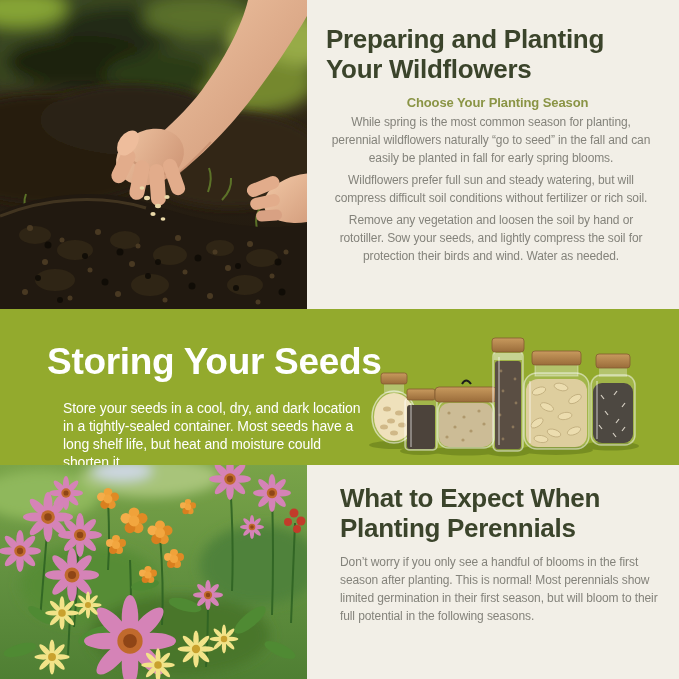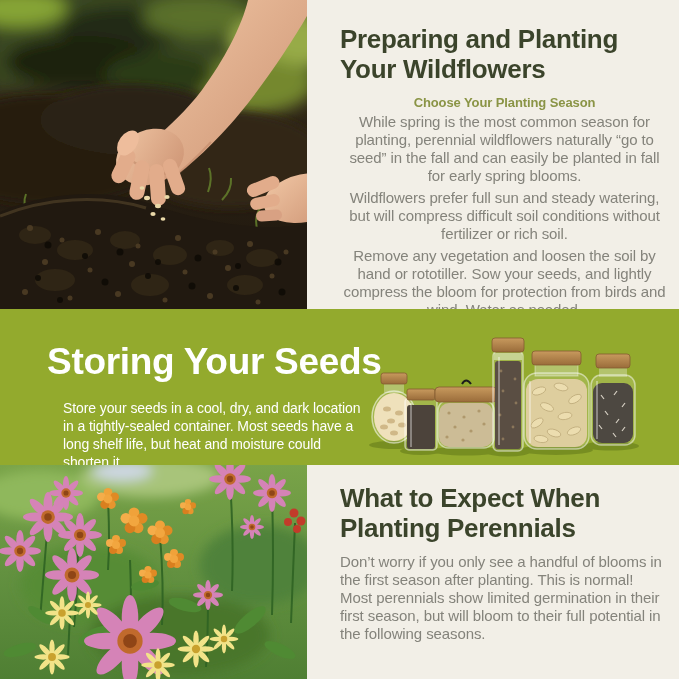--- a/index.html
+++ b/index.html
@@ -13,33 +13,33 @@
     font-family:"Liberation Sans","DejaVu Sans",sans-serif;
   }
   .row{display:flex;}
   .sec-top{height:309px;}
   .sec-bot{height:170px;}
   .photo{position:relative; flex:none; overflow:hidden;}
   .photo svg{display:block; width:100%; height:100%;}
   .photo-top{width:307px; height:309px;}
   .photo-bot{width:307px; height:214px;}
   .col{flex:1; box-sizing:border-box;}
-  .col-top{padding:24px 10px 0 33px;}
+  .col-top{padding:24px 10px 0 19px;}
   .col-bot{padding:18px 10px 0 33px;}
   .h{
     font-size:26px; font-weight:bold; color:var(--heading_green,#3b442b);
     line-height:1.17; margin:0 0 9px; white-space:pre-line; letter-spacing:-0.3px;
   }
   .itm{margin-bottom:4px;text-align:center;}
   .itm-t{
     font-size:13px; font-weight:bold; color:var(--olive,#8a9445);
     margin:10px 0 3px; letter-spacing:-0.1px;
   }
   .itm-b,.bot-b{
-    font-size:15px; color:var(--text_gray,#84837b);
+    font-size:12px; color:var(--text_gray,#84837b);
     line-height:18px; margin:0; letter-spacing:-0.1px; max-width:330px;
   }
   .band{height:156px; background:var(--band_green,#93aa2d); position:relative;}
   .band-inner{padding:32px 0 0 47px;}
   .band-h{
     color:var(--white,#fff); font-size:37px; font-weight:bold;
     margin:0 0 12px; letter-spacing:-0.3px;
   }
   .band-p{
     color:var(--white,#fff); font-size:14px; line-height:18px;
@@ -179,21 +179,21 @@
       <h1 class="h">Preparing and Planting
 Your Wildflowers</h1>
       <div class="itm">
         <div class="itm-t">Choose Your Planting Season</div>
         <p class="itm-b">While spring is the most common season for planting, perennial wildflowers naturally “go to seed” in the fall and can easily be planted in fall for early spring blooms.</p>
       </div>
       <div class="itm">
         <p class="itm-b">Wildflowers prefer full sun and steady watering, but will compress difficult soil conditions without fertilizer or rich soil.</p>
       </div>
       <div class="itm">
-        <p class="itm-b">Remove any vegetation and loosen the soil by hand or rototiller. Sow your seeds, and lightly compress the bloom for protection from birds and wind. Water as needed.</p>
+        <p class="itm-b">Remove any vegetation and loosen the soil by hand or rototiller. Sow your seeds, and lightly compress the soil for protection their birds and wind. Water as needed.</p>
       </div>
     </div>
   </div>
 
   <div class="band">
     <div class="band-inner">
       <h2 class="band-h">Storing Your Seeds</h2>
       <p class="band-p">Store your seeds in a cool, dry, and dark location in a tightly-sealed container. Most seeds have a long shelf life, but heat and moisture could shorten it.</p>
     </div>
     <div class="jars">

